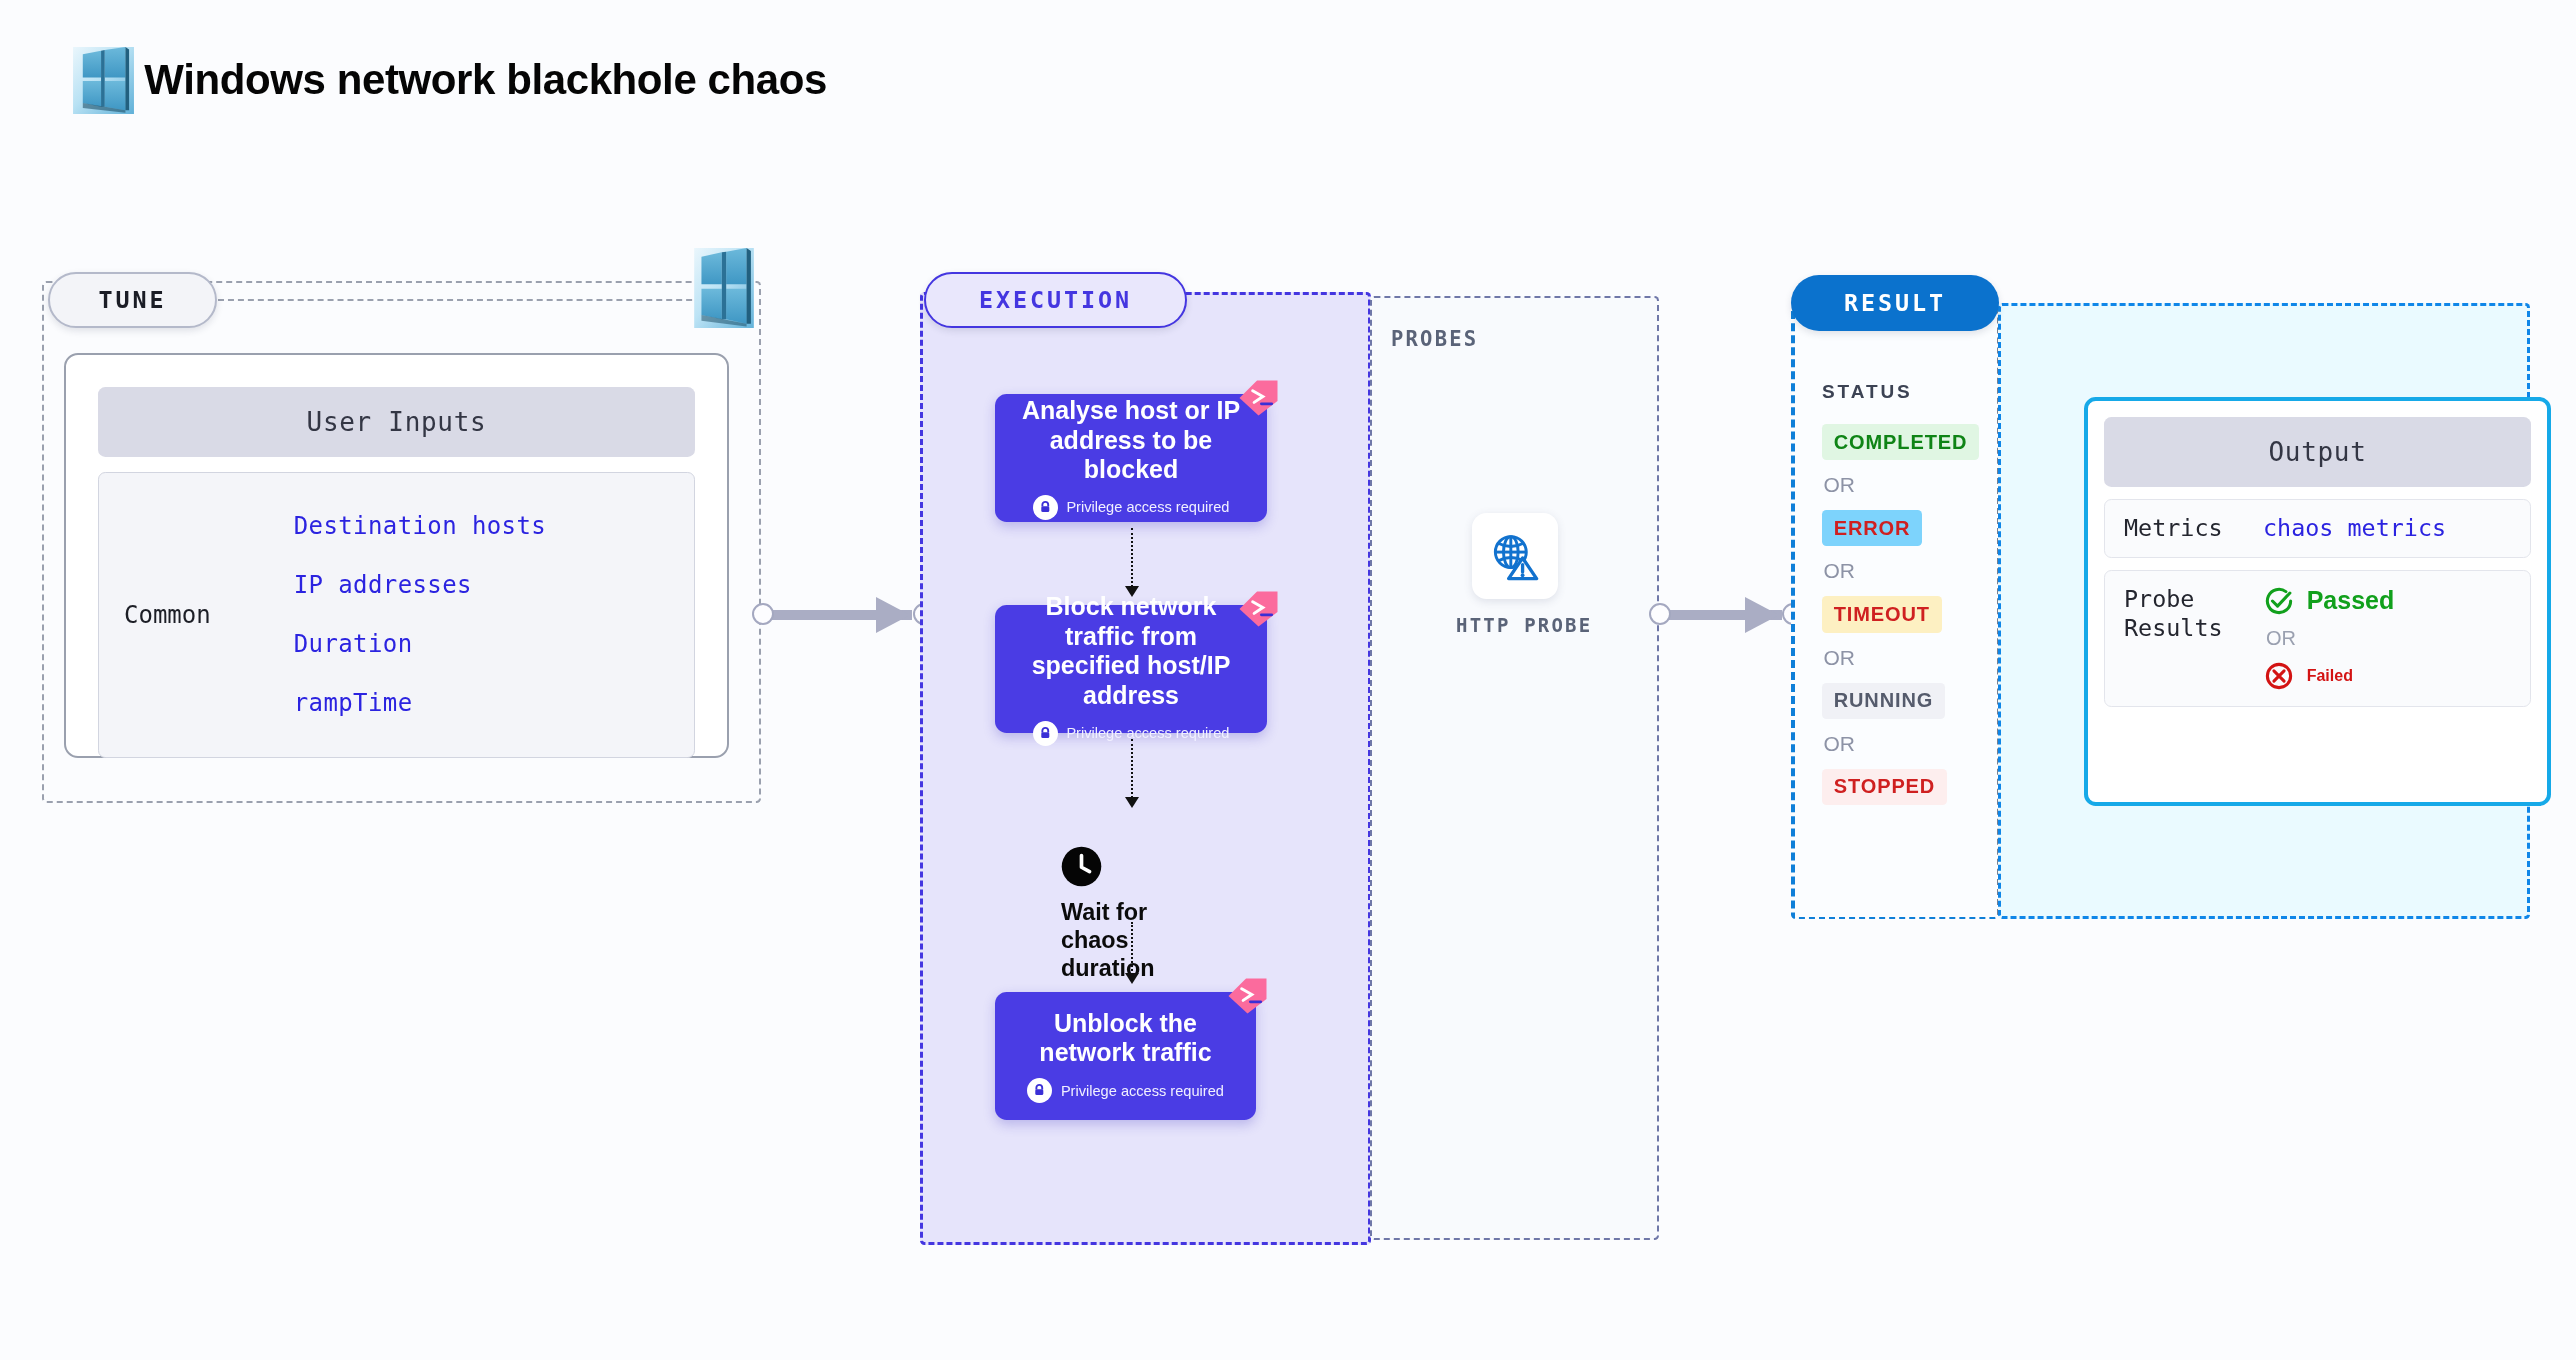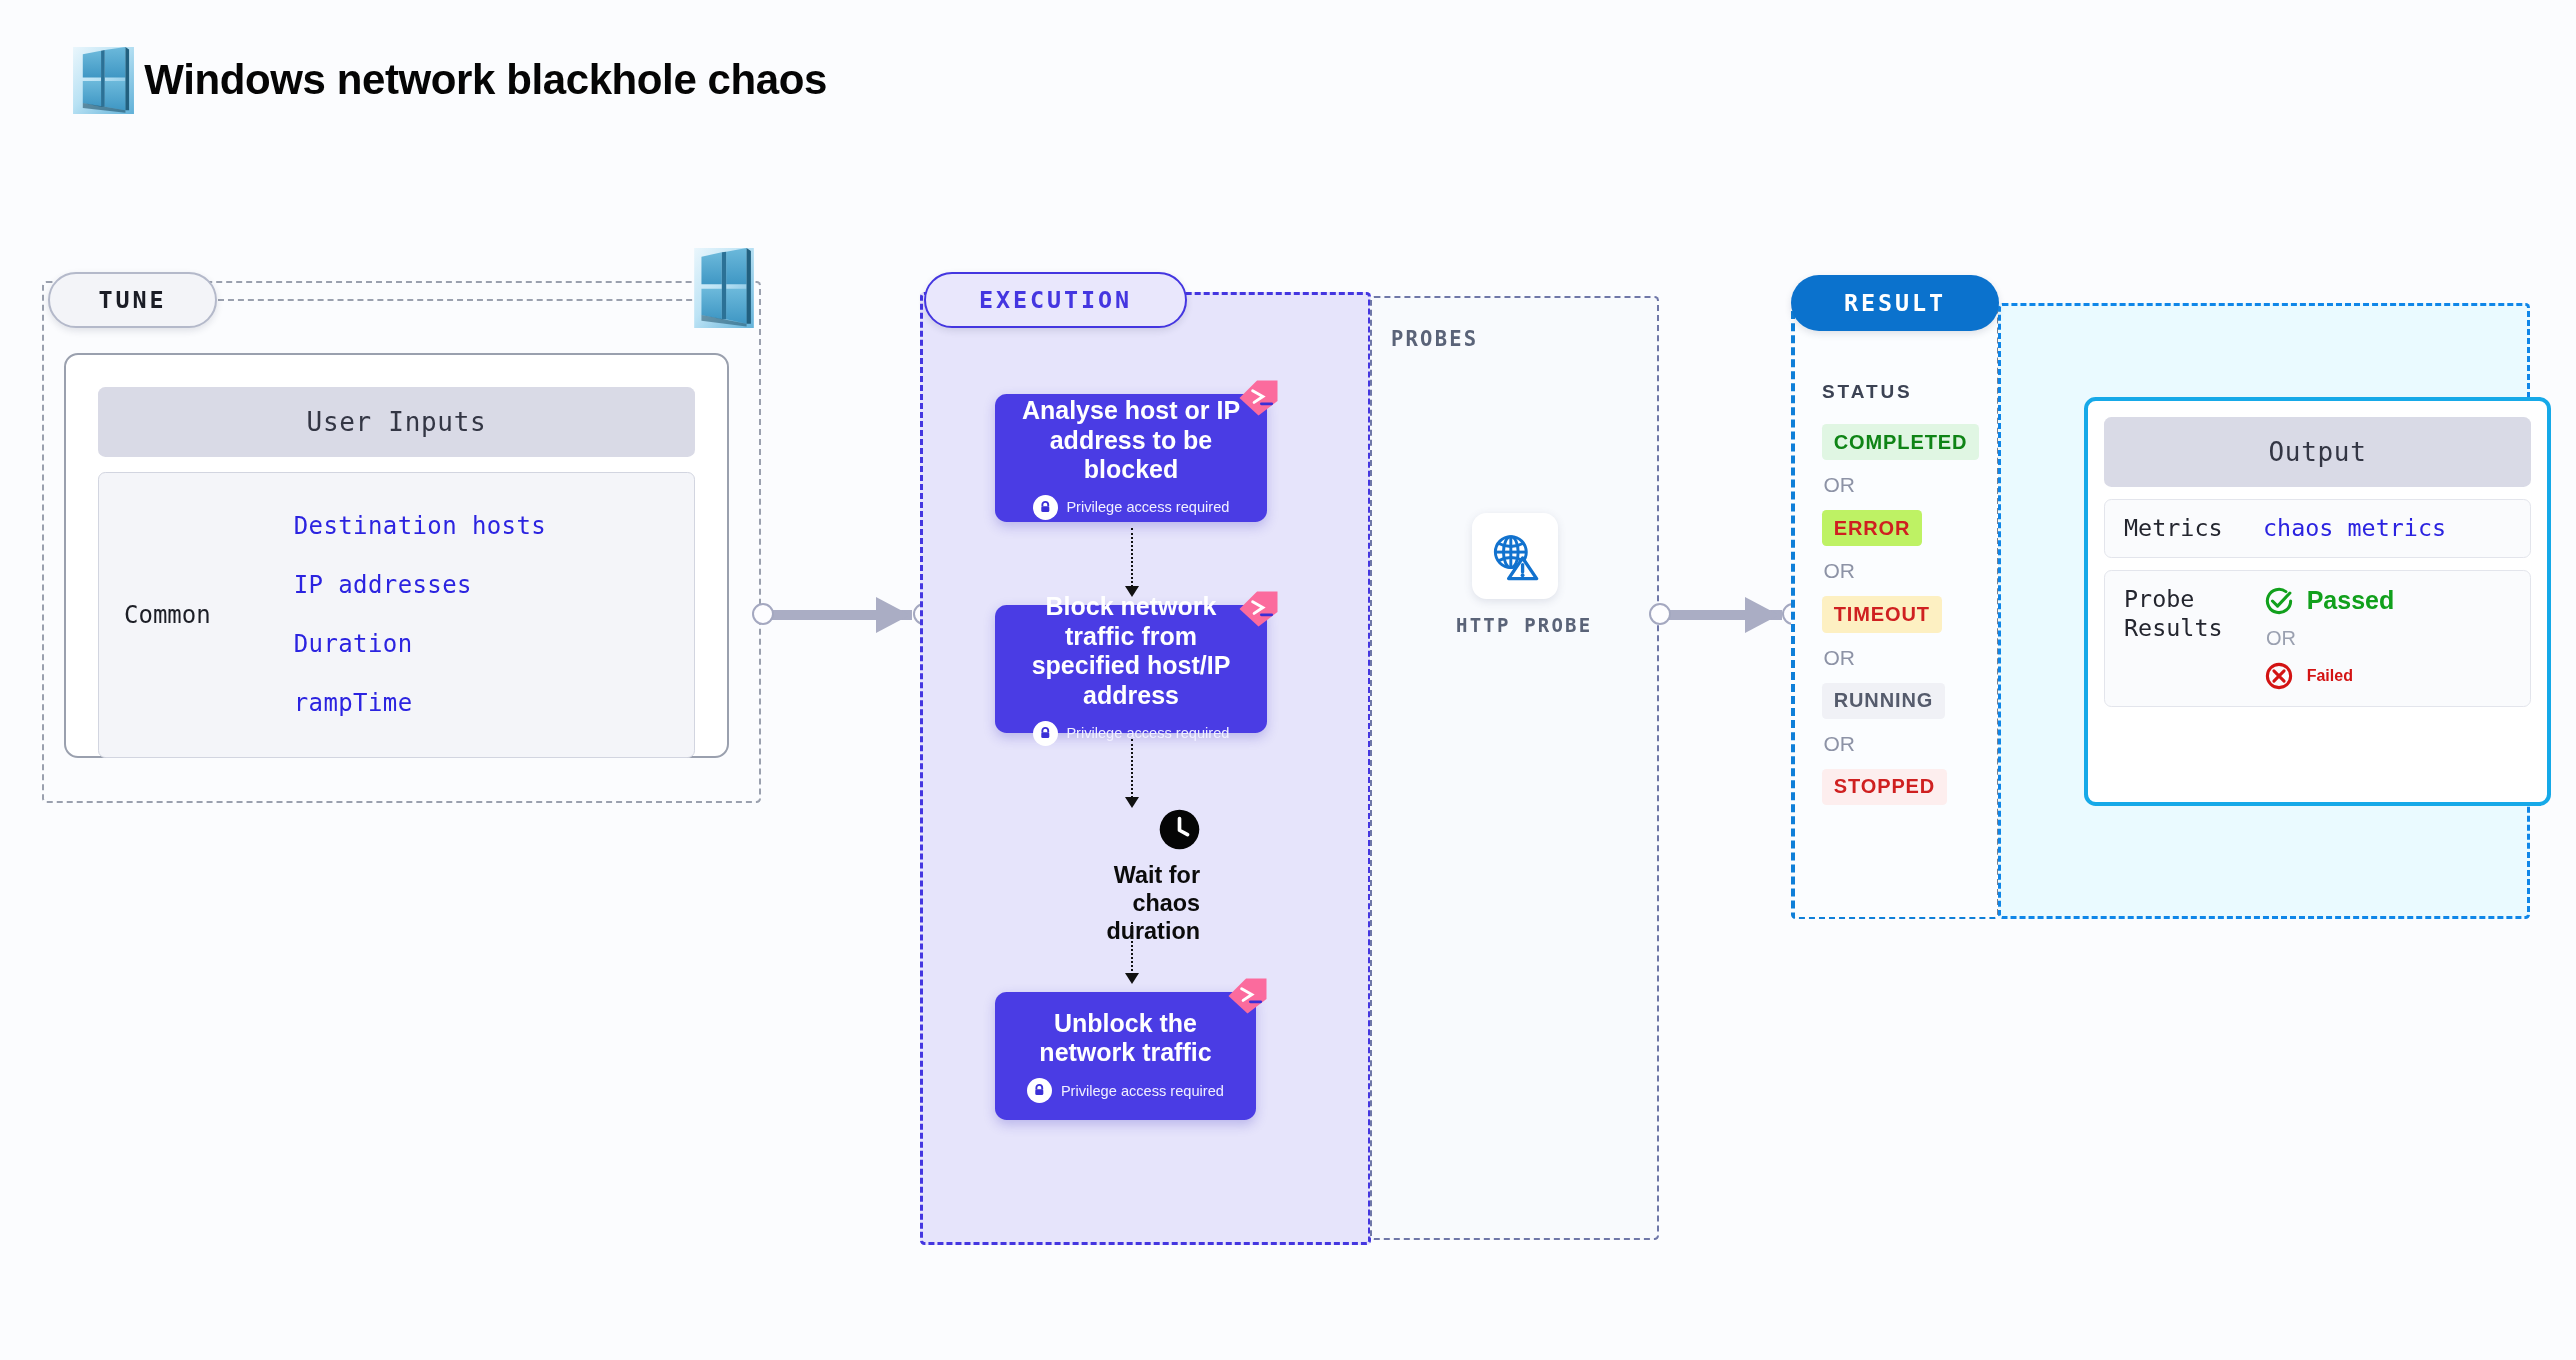--- a/index.html
+++ b/index.html
@@ -137,21 +137,21 @@
   }
   .dot-head {
     position: absolute; left: -5.8px; bottom: -1.5px;
     width: 0; height: 0; border-left: 7.3px solid transparent;
     border-right: 7.3px solid transparent; border-top: 11.7px solid #111;
   }
   .a1 { left: 1131px; top: 528px; height: 67px; }
   .a2 { left: 1131px; top: 739px; height: 67px; }
   .a3 { left: 1131px; top: 922px; height: 60px; }
 
-  .clock-wrap { position: absolute; left: 1061px; top: 809px; width: 139px; text-align: right; }
+  .clock-wrap { position: absolute; left: 1061px; top: 846px; width: 139px; text-align: left; }
   .clock { width: 41px; height: 41px; }
   .clock-label {
     margin-top: 8.8px; font-size: 23.4px; font-weight: bold; color: #0b0b0b; line-height: 1.2;
   }
 
   
   .probes-label {
     position: absolute; left: 1391px; top: 327px;
     font-family: "DejaVu Sans Mono", monospace; font-size: 20.5px;
     color: #5a6378; letter-spacing: 2.2px; font-weight: bold;
@@ -190,21 +190,21 @@
     position: absolute; left: 1822px; top: 381px;
     font-size: 19px; font-weight: bold; letter-spacing: 2.9px; color: #3c4354;
   }
   .status-col { position: absolute; left: 1822px; top: 424px; width: 168px; }
   .badge {
     display: inline-block; border-radius: 4.4px; padding: 6.6px 11.7px;
     font-size: 20px; font-weight: bold; letter-spacing: 0.9px;
   }
   .or-txt { display: block; font-size: 21px; color: #8d93a6; margin: 13px 0 13px 1.5px; }
   .b-completed { background: #e0f6e3; color: #0f8416; }
-  .b-error     { background: #bef264; color: #cf2020; }
+  .b-error     { background: #7dd3fc; color: #cf2020; }
   .b-timeout   { background: #fdf0c2; color: #cf2020; }
   .b-running   { background: #f0f1f6; color: #555b6c; }
   .b-stopped   { background: #fdeeee; color: #cf2020; }
 
   
   .out-card {
     position: absolute; left: 2084px; top: 397px; width: 467px; height: 409px;
     background: #ffffff; border: 4.4px solid #16a9e8; border-radius: 11.7px; padding: 16px;
   }
   .out-row {

